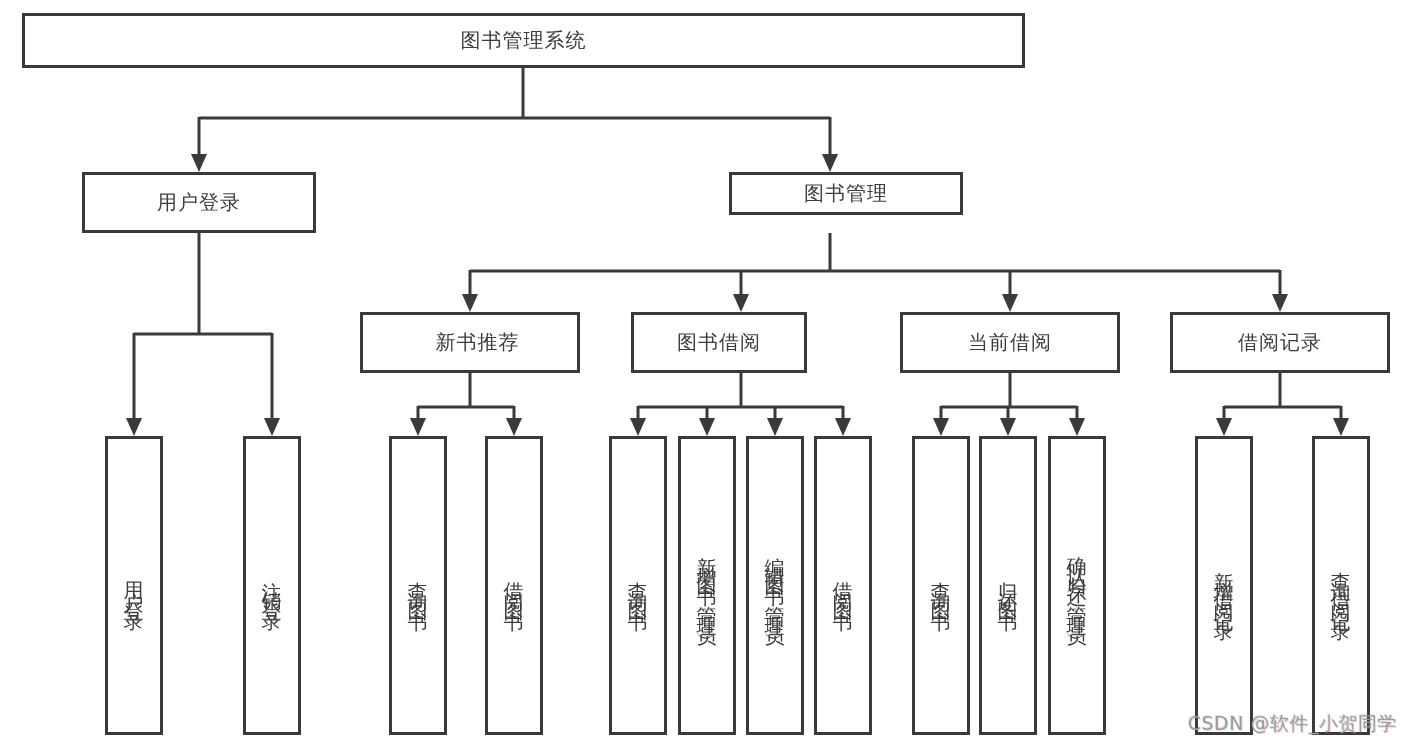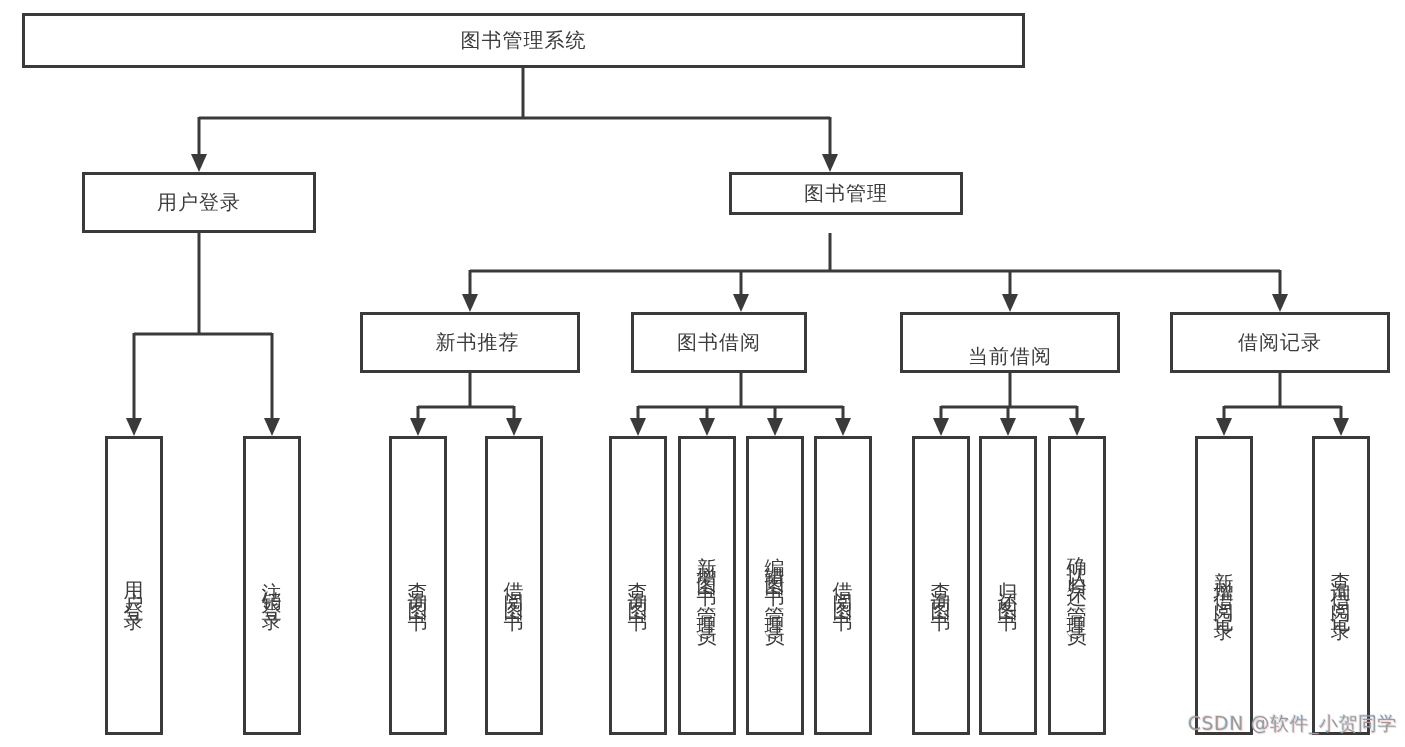--- a/index.html
+++ b/index.html
@@ -113,21 +113,21 @@
   <div class="node" style="left:713px; top:172px; width:234px; height:43px;margin-left:16px;">
     <span>图书管理</span>
   </div>
 
   <div class="node" style="left:360px; top:312px; width:220px; height:61px;padding-left:15px;">
     <span>新书推荐</span>
   </div>
   <div class="node" style="left:631px; top:312px; width:176px; height:61px;">
     <span>图书借阅</span>
   </div>
-  <div class="node" style="left:900px; top:312px; width:220px; height:61px;align-items:flex-end;">
+  <div class="node" style="left:900px; top:312px; width:220px; height:61px;">
     <span>当前借阅</span>
   </div>
   <div class="node" style="left:1170px; top:312px; width:220px; height:61px;">
     <span>借阅记录</span>
   </div>
 
   <div class="node leaf" style="left:105px; top:436px; width:58px; height:299px;">
     <span>用户登录</span>
   </div>
   <div class="node leaf" style="left:243px; top:436px; width:58px; height:299px;">

